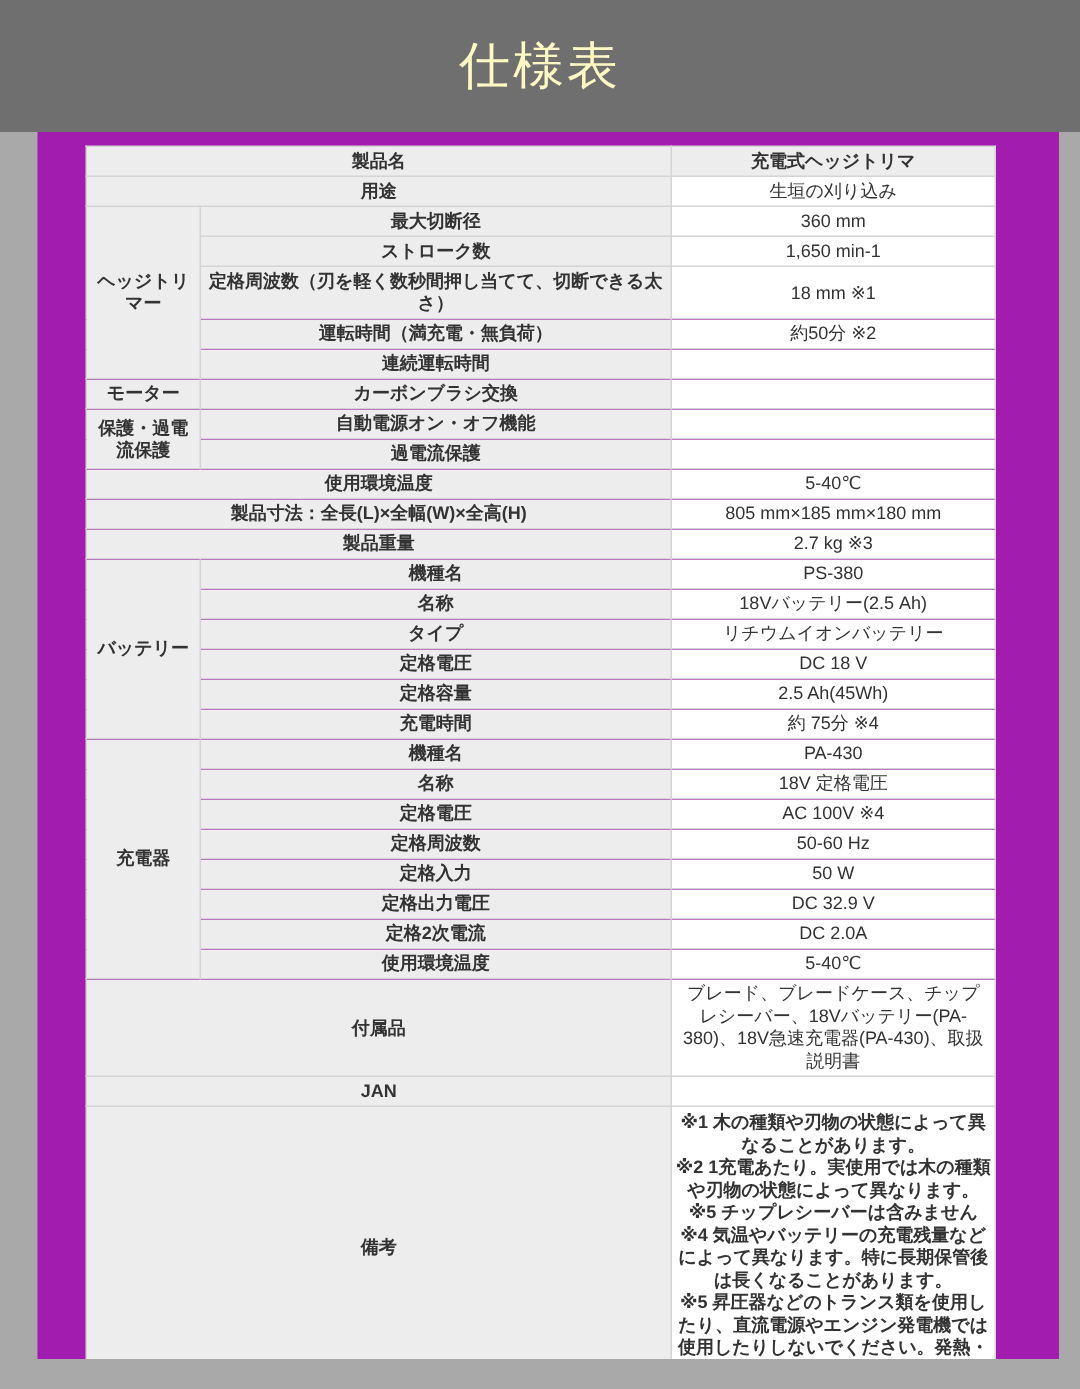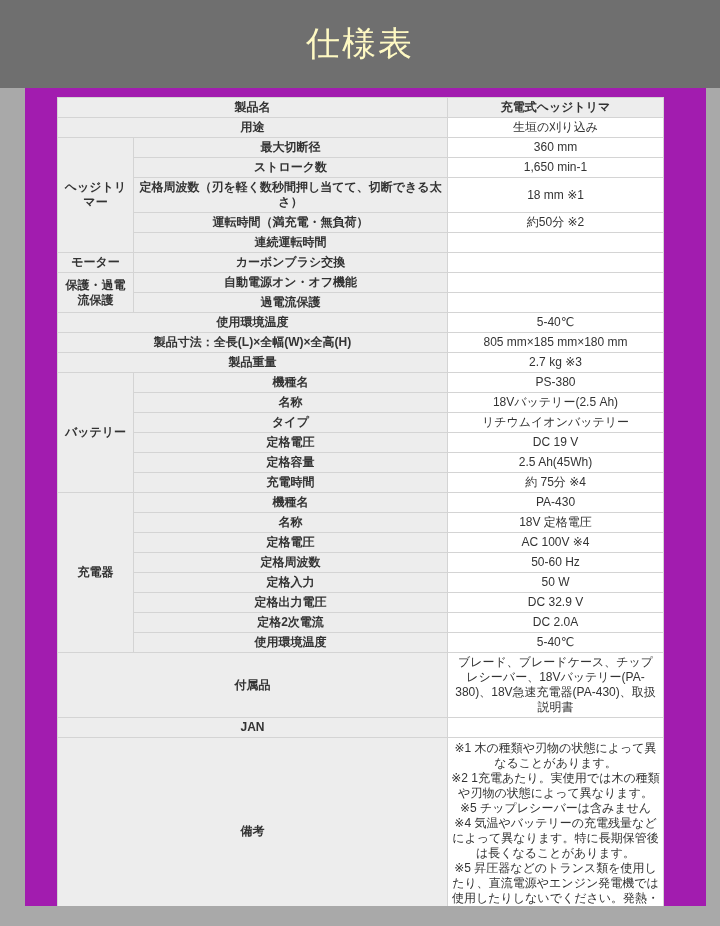--- a/index.html
+++ b/index.html
@@ -39,21 +39,21 @@
     background:var(--label_bg,#ededed);
     font-weight:bold;text-align:left;vertical-align:top;
     padding:3px 2px 2px 5px;font-size:11px;
   }
   td.lab{
     background:var(--label_bg,#ededed);
     font-weight:bold;
   }
   td.val{background:#fff;font-weight:normal;}
   td.val.hdr{background:var(--label_bg,#ededed);font-weight:bold;}
-  td.val.remarks{padding:3px 2px;}
+  td.val.remarks{padding:3px 2px;font-weight:bold;}
   td.val.remarks div{margin:0;}
 </style>
 </head>
 <body>
 
 <div class="screen">
   <div class="banner">
     <h1>仕様表</h1>
   </div>
   <div class="panel">
@@ -127,21 +127,21 @@
           <tr>
             <td class="lab">名称</td>
             <td class="val">18Vバッテリー(2.5 Ah)</td>
           </tr>
           <tr>
             <td class="lab">タイプ</td>
             <td class="val">リチウムイオンバッテリー</td>
           </tr>
           <tr>
             <td class="lab">定格電圧</td>
-            <td class="val">DC 19 V</td>
+            <td class="val">DC 18 V</td>
           </tr>
           <tr>
             <td class="lab">定格容量</td>
             <td class="val">2.5 Ah(45Wh)</td>
           </tr>
           <tr>
             <td class="lab">充電時間</td>
             <td class="val">約 75分 ※4</td>
           </tr>
           <tr>

